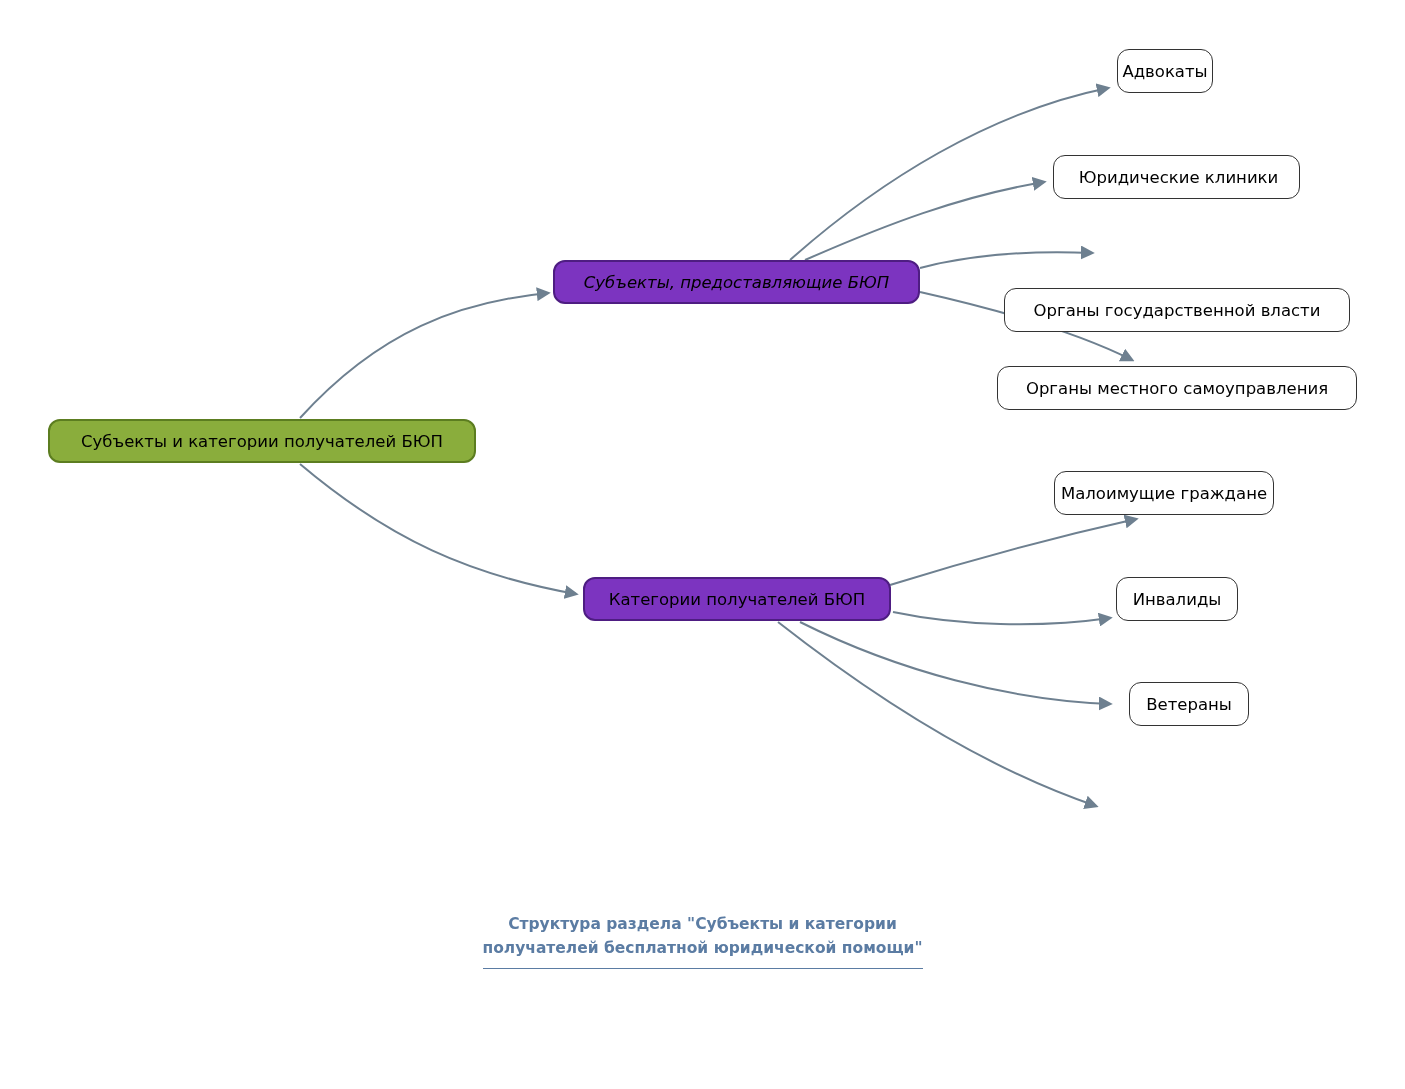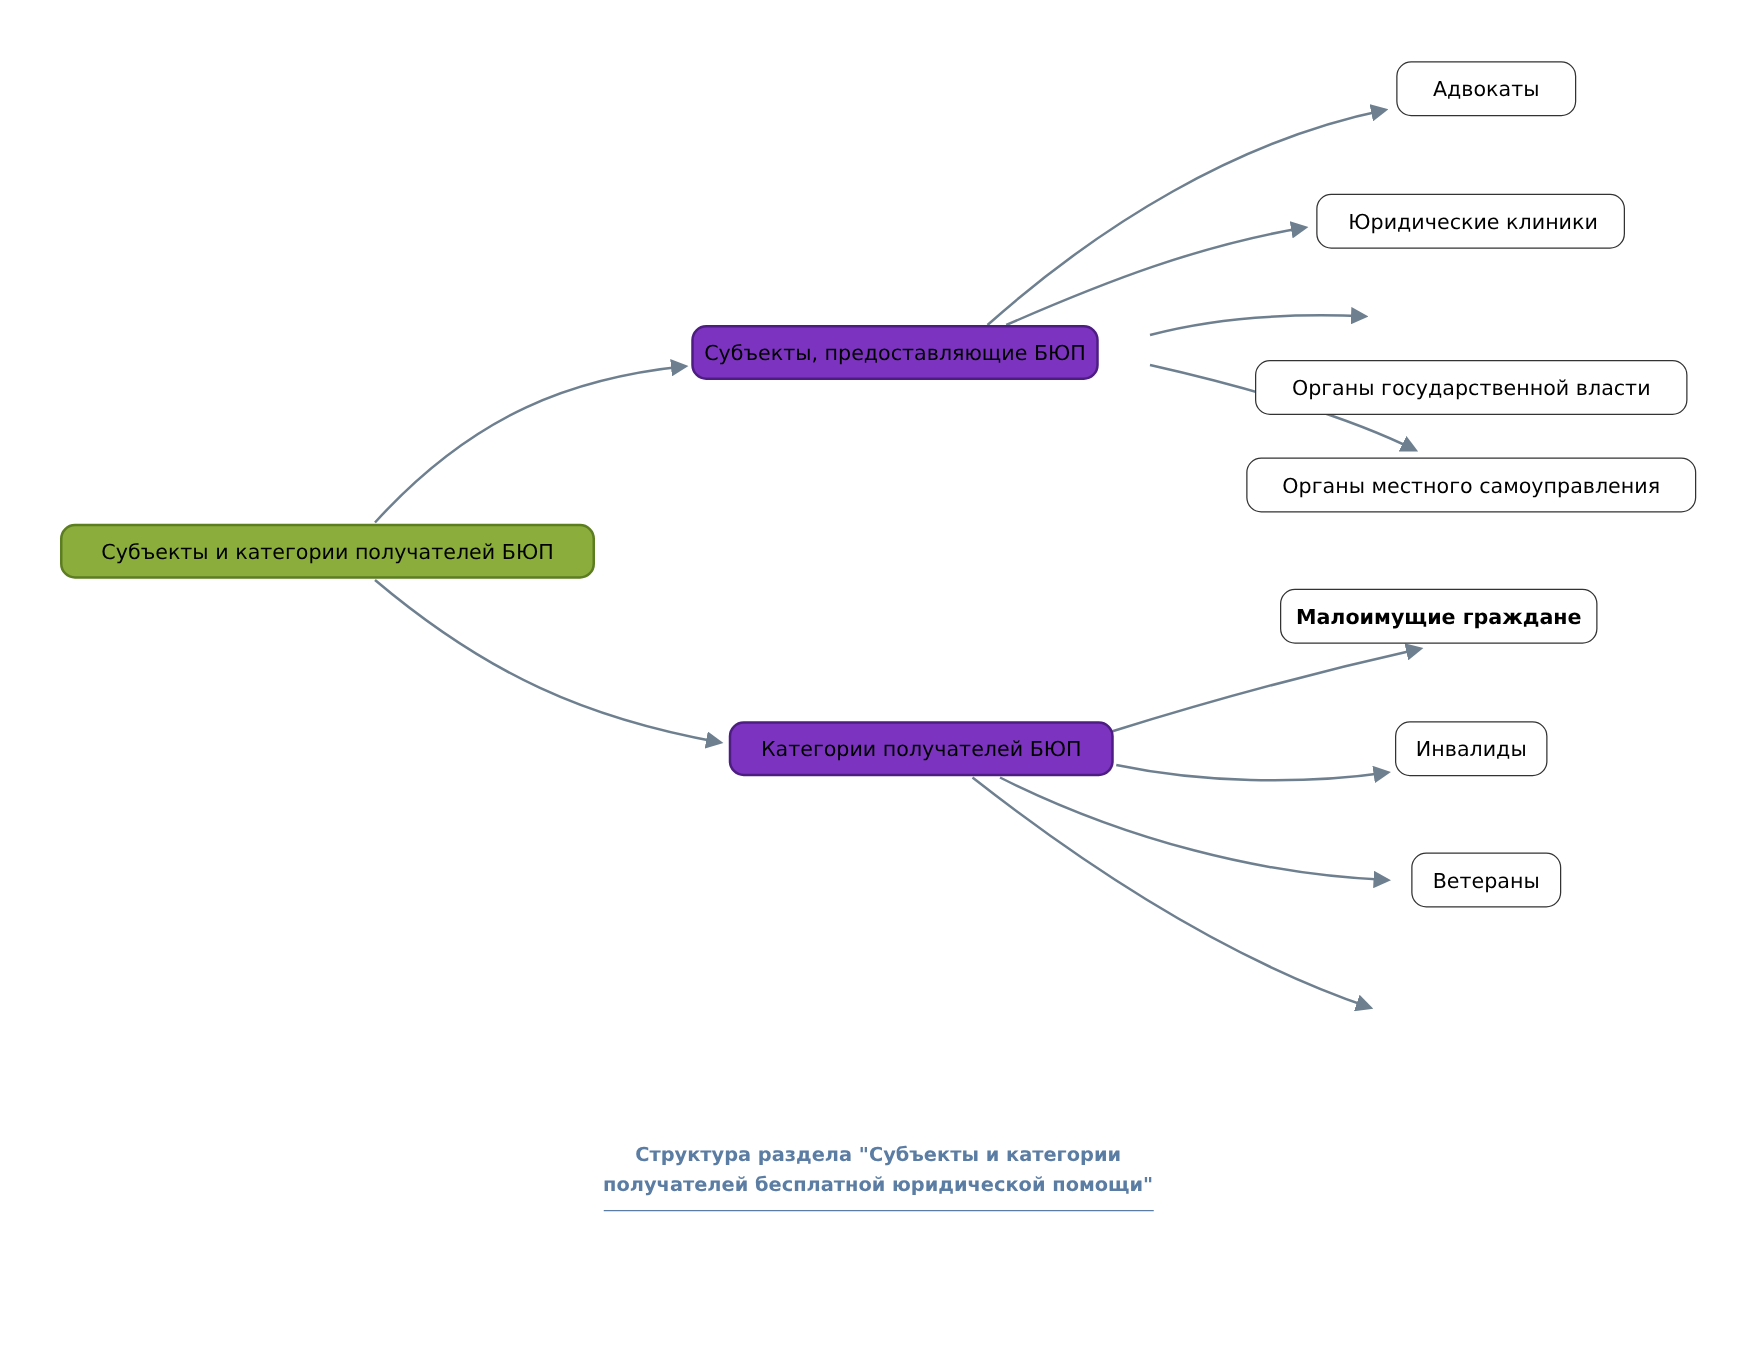--- a/index.html
+++ b/index.html
@@ -110,33 +110,33 @@
     <path class="edge" d="M 920 268 C 965 256, 1020 250, 1092 253" marker-end="url(#arrow)"></path>
     <path class="edge" d="M 920 292 C 1000 310, 1080 334, 1132 360" marker-end="url(#arrow)"></path>
     <path class="edge" d="M 890 585 C 970 560, 1060 536, 1136 519" marker-end="url(#arrow)"></path>
     <path class="edge" d="M 893 612 C 960 626, 1040 628, 1110 618" marker-end="url(#arrow)"></path>
     <path class="edge" d="M 800 622 C 900 672, 1010 700, 1110 704" marker-end="url(#arrow)"></path>
     <path class="edge" d="M 778 622 C 880 702, 990 770, 1096 806" marker-end="url(#arrow)"></path>
   </svg>
 
   <div class="node root" style="left:48px;top:419px;width:428px;">Субъекты и категории получателей БЮП</div>
 
-  <div class="node branch" style="left:553px;top:260px;width:326px;">Субъекты, предоставляющие БЮП</div>
+  <div class="node branch" style="left:553px;top:260px;width:367px;font-style:italic;">Субъекты, предоставляющие БЮП</div>
 
   <div class="node branch" style="left:583px;top:577px;width:308px;">Категории получателей БЮП</div>
 
-  <div class="node leaf" style="left:1117px;top:49px;width:144px;">Адвокаты</div>
+  <div class="node leaf" style="left:1117px;top:49px;width:96px;">Адвокаты</div>
 
   <div class="node leaf" style="left:1053px;top:155px;width:247px;padding-left:16px;">Юридические клиники</div>
 
   <div class="node leaf" style="left:1004px;top:260px;width:346px;margin-top:28px;">Органы государственной власти</div>
 
   <div class="node leaf" style="left:997px;top:366px;width:360px;">Органы местного самоуправления</div>
 
-  <div class="node leaf" style="left:1024px;top:471px;width:254px;font-weight:bold;">Малоимущие граждане</div>
+  <div class="node leaf" style="left:1054px;top:471px;width:220px;">Малоимущие граждане</div>
 
   <div class="node leaf" style="left:1116px;top:577px;width:122px;">Инвалиды</div>
 
   <div class="node leaf" style="left:1117px;top:682px;width:120px;margin-left:12px;">Ветераны</div>
 
 
   <div class="footer">
     <div class="footer-title">
       <span>Структура раздела "Субъекты и категории</span><br>
       <span>получателей бесплатной юридической помощи"</span>

